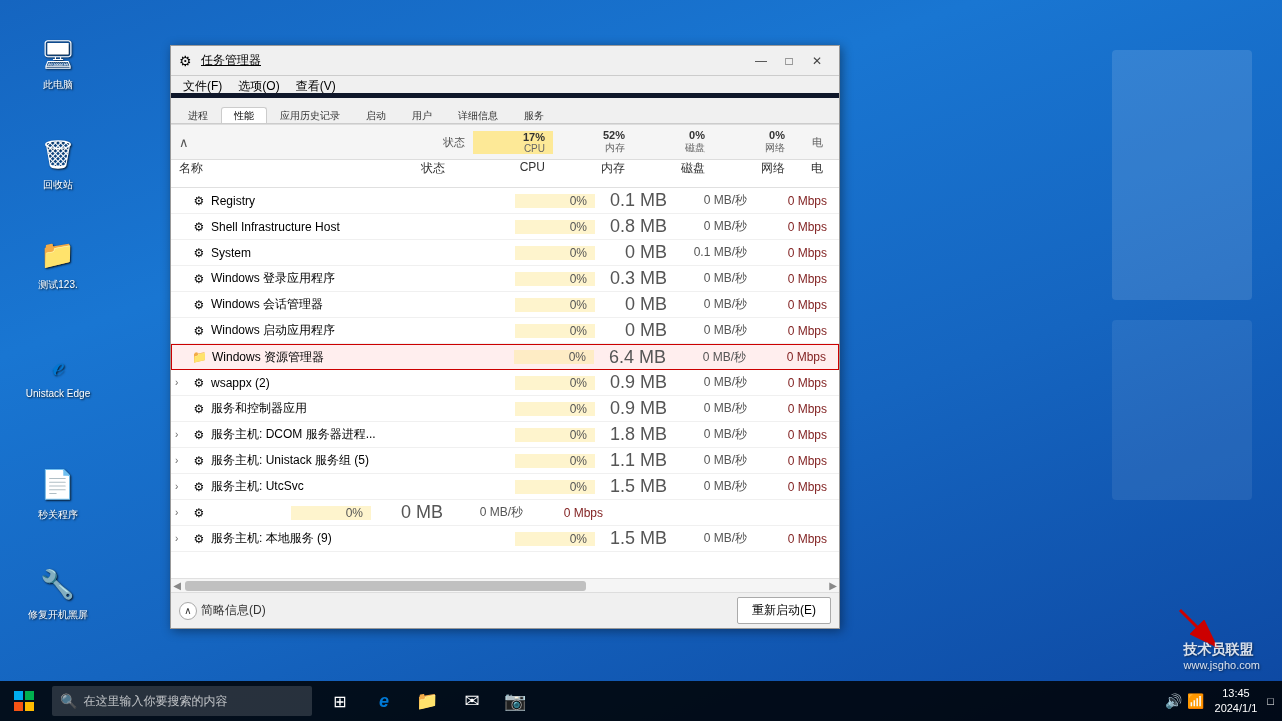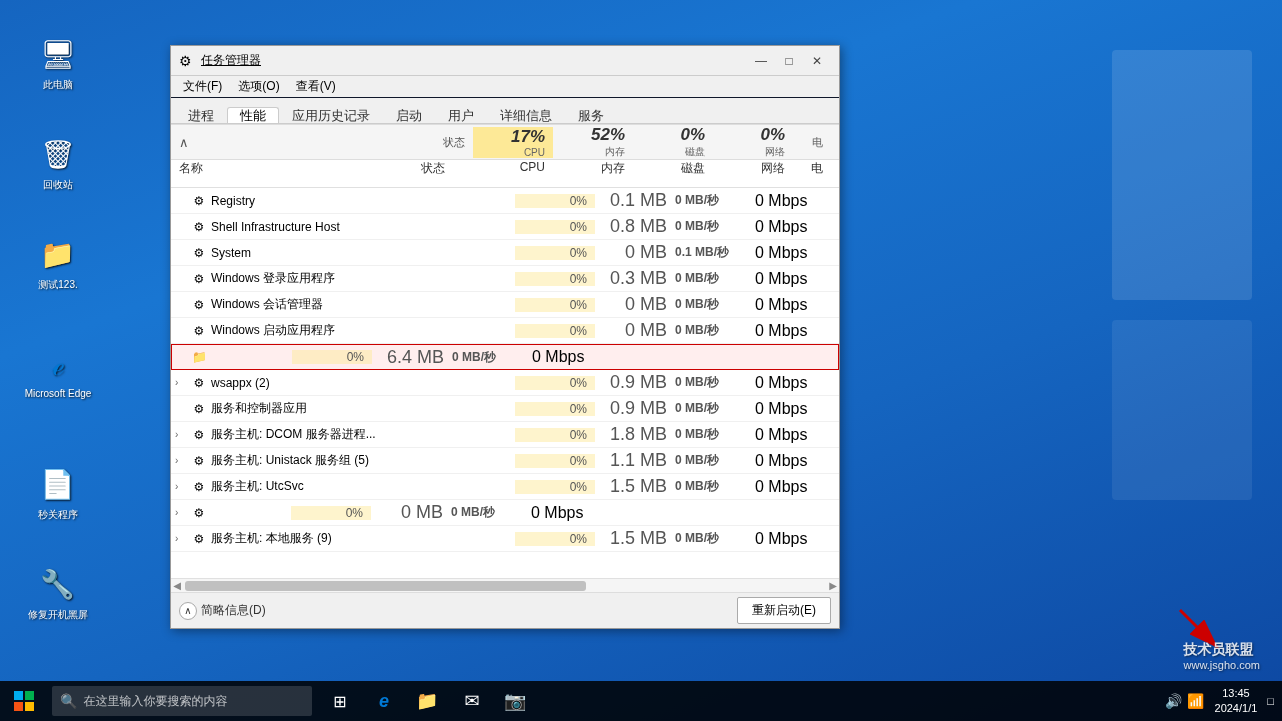--- a/index.html
+++ b/index.html
@@ -161,42 +161,42 @@
       color: #444;
     }
 
     
     .menubar {
       height: 22px;
       display: flex;
       align-items: flex-start;
       padding: 0 4px;
       background: #f0f0f0;
-      border-bottom: 1px solid #0f172a;
+      border-bottom: 5px solid #0f172a;
     }
     .menu-item {
       padding: 2px 8px;
       font-size: 12px;
       cursor: pointer;
       color: #000;
       border-radius: 2px;
     }
 
     
     .tabs {
       display: flex;
       align-items: flex-end;
       background: #f0f0f0;
       padding: 0 4px;
       border-bottom: 1px solid #ccc;
       height: 26px;
     }
     .tab {
       padding: 4px 12px;
-      font-size: 13px;
+      font-size: 10px;
       cursor: pointer;
       color: #333;
       border: 1px solid transparent;
       border-bottom: none;
       border-radius: 3px 3px 0 0;
       background: transparent;
       height: 16px;
       display: flex;
       align-items: center;
       text-align: center;
@@ -285,25 +285,24 @@
       color: #555;
       padding-left: 4px;
     }
     .sort-stat-col {
       width: 80px;
       text-align: center;
       font-size: 11px;
       color: #555;
     }
     .sort-pct {
-      font-size: 17px;
+      font-size: 11px;
       font-weight: bold;
       color: #333;
       display: block;
-      font-style: italic;
     }
     .sort-label {
       font-size: 10px;
       color: #666;
       display: block;
     }
     .sort-right { text-align: right; padding-right: 8px; }
 
     .process-list {
       height: 390px;
@@ -362,31 +361,31 @@
     }
     .proc-mem {
       width: 80px;
       text-align: right;
       padding-right: 8px;
       font-size: 18px;
       color: #555;
     }
     .proc-disk {
       width: 80px;
-      text-align: left;
+      text-align: right;
       padding-right: 8px;
       font-size: 12px;
       color: #555;
-      font-weight: bold;
     }
     .proc-net {
       width: 80px;
+      text-align: right;
       padding-right: 8px;
-      font-size: 16px;
-      color: #000000;
+      font-size: 12px;
+      color: #7f1d1d;
     }
 
     
     .hscroll {
       height: 14px;
       background: #f5f5f5;
       border-top: 1px solid #e0e0e0;
       display: flex;
       align-items: center;
     }
@@ -497,21 +496,21 @@
     <div class="icon-label">回收站</div>
   </div>
 
   <div class="desktop-icon" style="left:18px; top:230px;">
     <div class="icon-img">📁</div>
     <div class="icon-label">测试123.</div>
   </div>
 
   <div class="desktop-icon" style="left:18px; top:340px;">
     <div class="icon-img" style="font-size:28px; color:#0078d4;">ℯ</div>
-    <div class="icon-label">Microsoft Edge</div>
+    <div class="icon-label">Unistack Edge</div>
   </div>
 
   <div class="desktop-icon" style="left:18px; top:460px;">
     <div class="icon-img">📄</div>
     <div class="icon-label">秒关程序</div>
   </div>
 
   <div class="desktop-icon" style="left:18px; top:560px;">
     <div class="icon-img">🔧</div>
     <div class="icon-label">修复开机黑屏</div>
@@ -649,20 +648,21 @@
             <div class="proc-name">Windows 启动应用程序</div>
             <div class="proc-status"></div>
             <div class="proc-cpu cpu-highlight">0%</div>
             <div class="proc-mem">0 MB</div>
             <div class="proc-disk">0 MB/秒</div>
             <div class="proc-net">0 Mbps</div>
           </div>
           <div class="process-row highlighted">
             <div class="proc-expand"></div>
             <div class="proc-icon">📁</div>
+            <div class="proc-name" style="color: rgb(0, 0, 0); font-weight: 500;">Windows 资源管理器</div>
             <div class="proc-status"></div>
             <div class="proc-cpu cpu-highlight">0%</div>
             <div class="proc-mem">6.4 MB</div>
             <div class="proc-disk">0 MB/秒</div>
             <div class="proc-net">0 Mbps</div>
           </div>
           <div class="process-row">
             <div class="proc-expand">›</div>
             <div class="proc-icon">⚙</div>
             <div class="proc-name">wsappx (2)</div>

